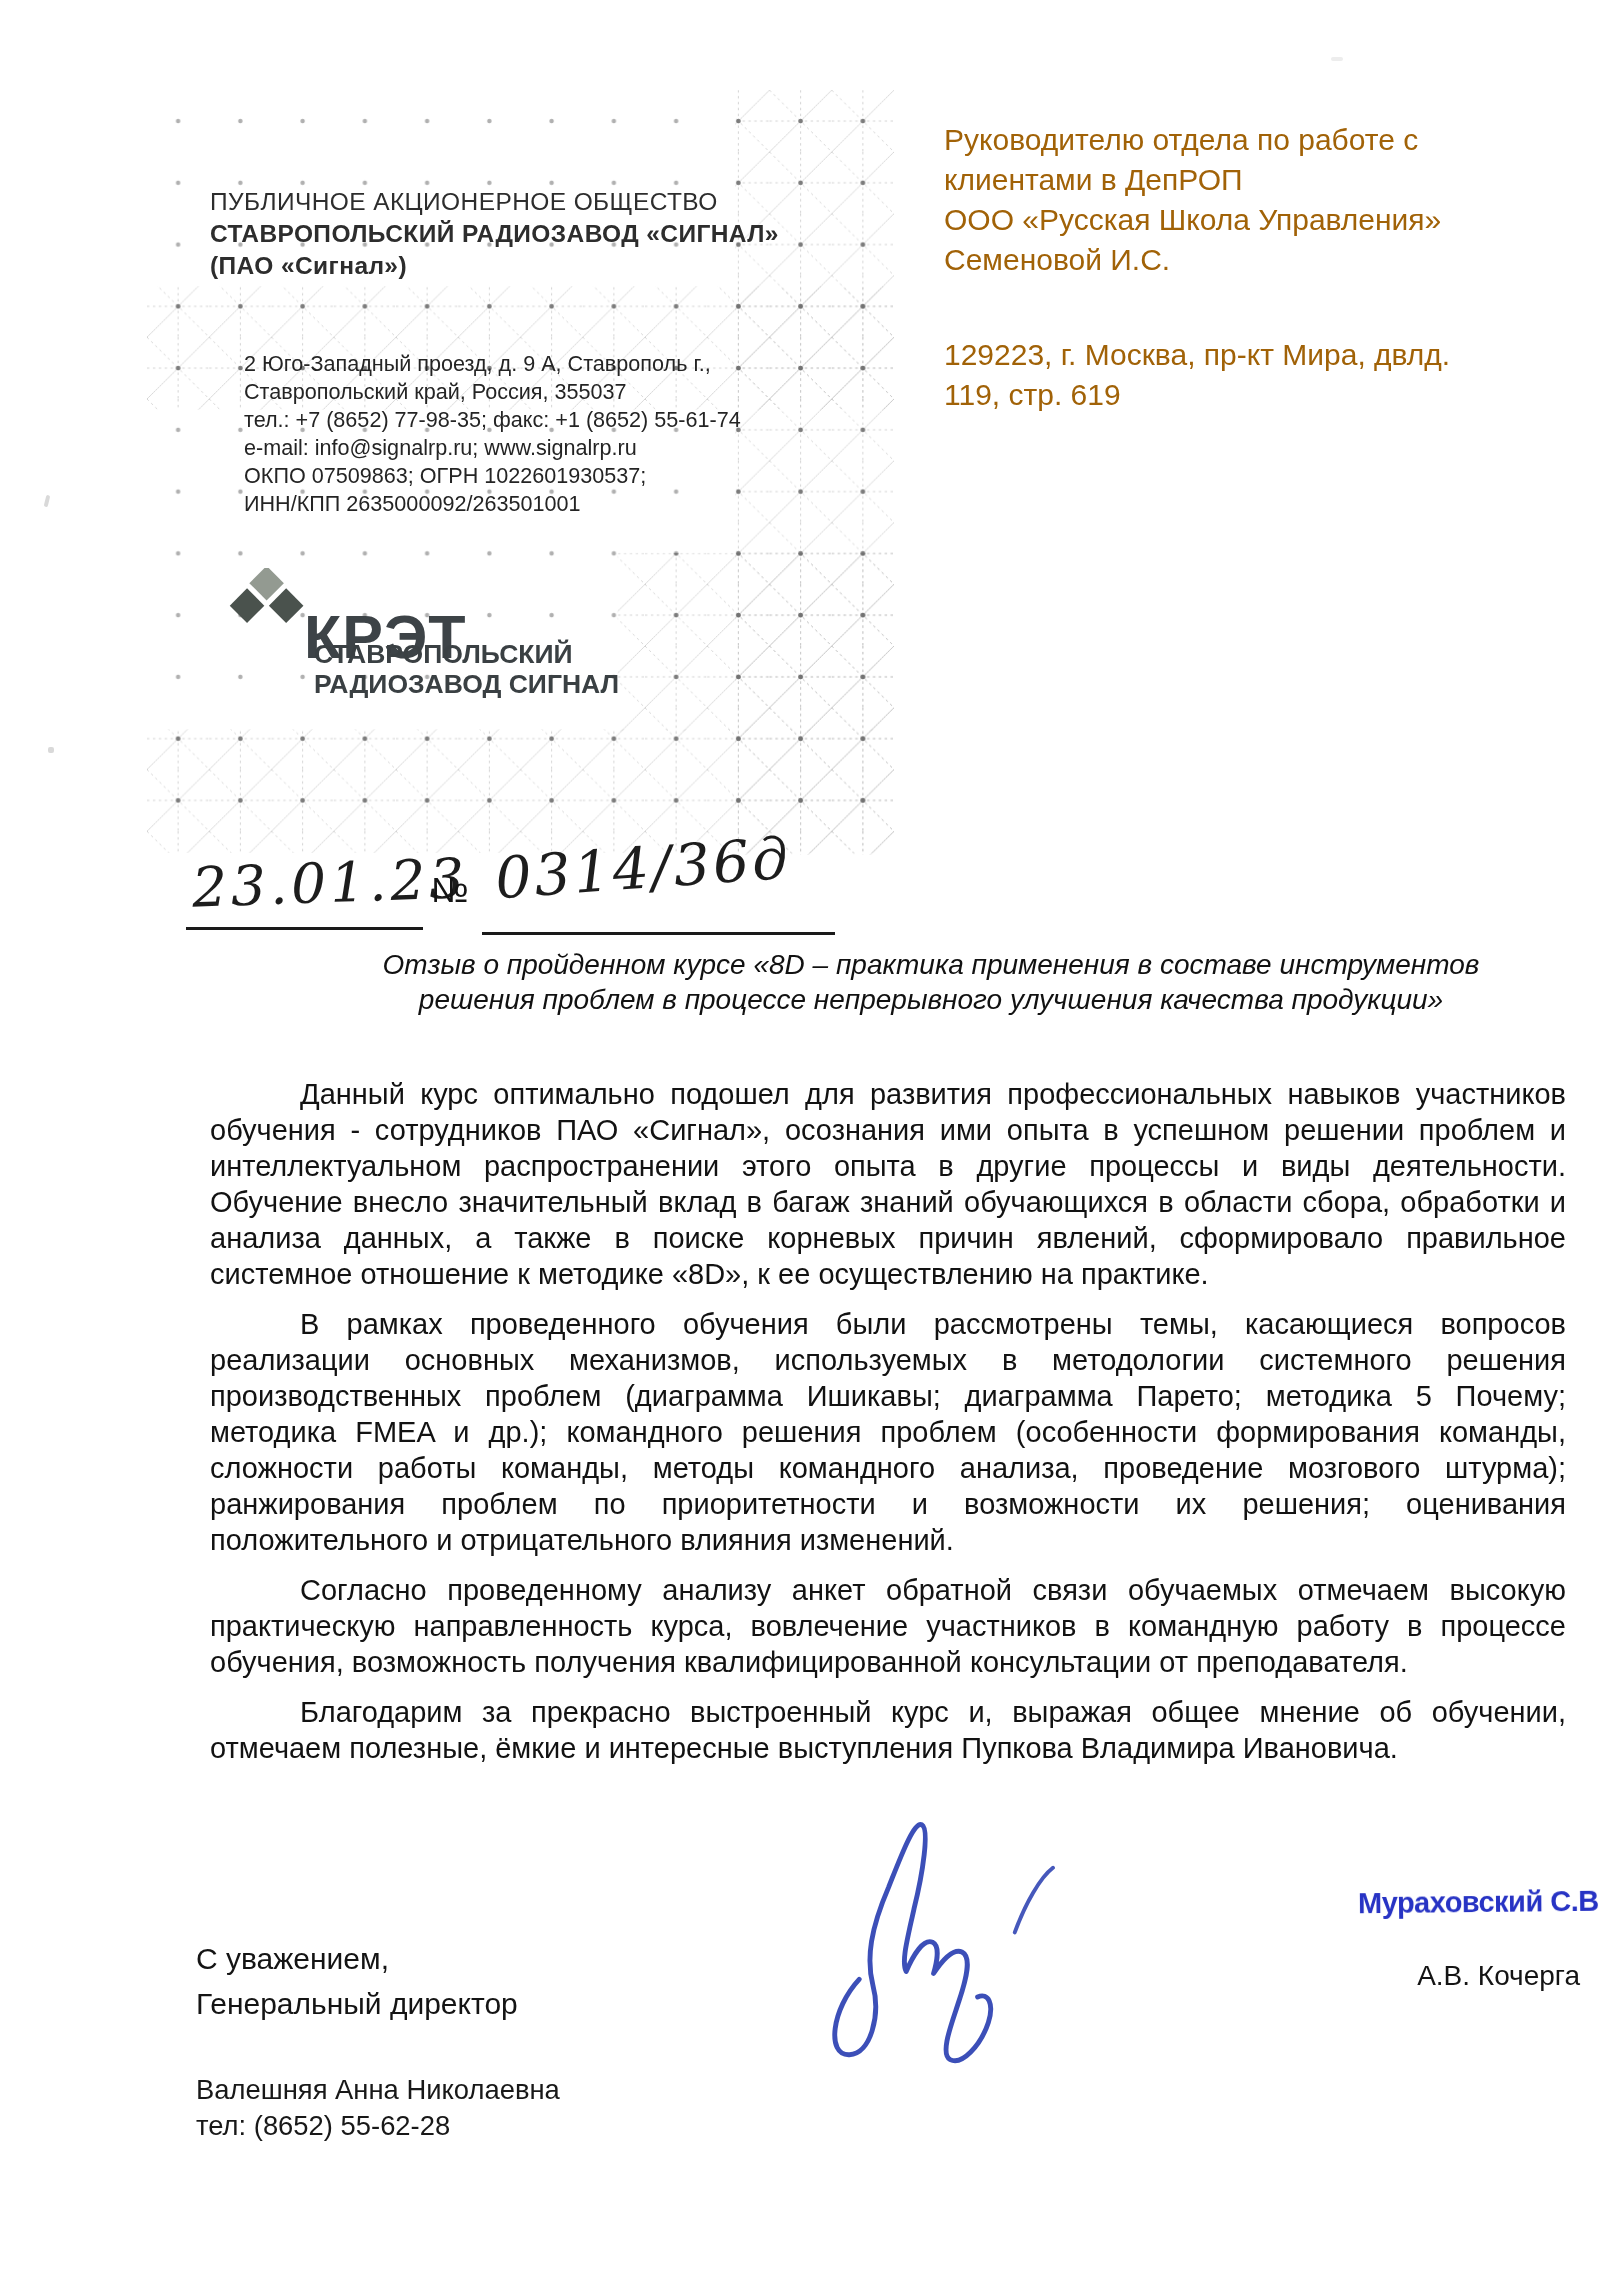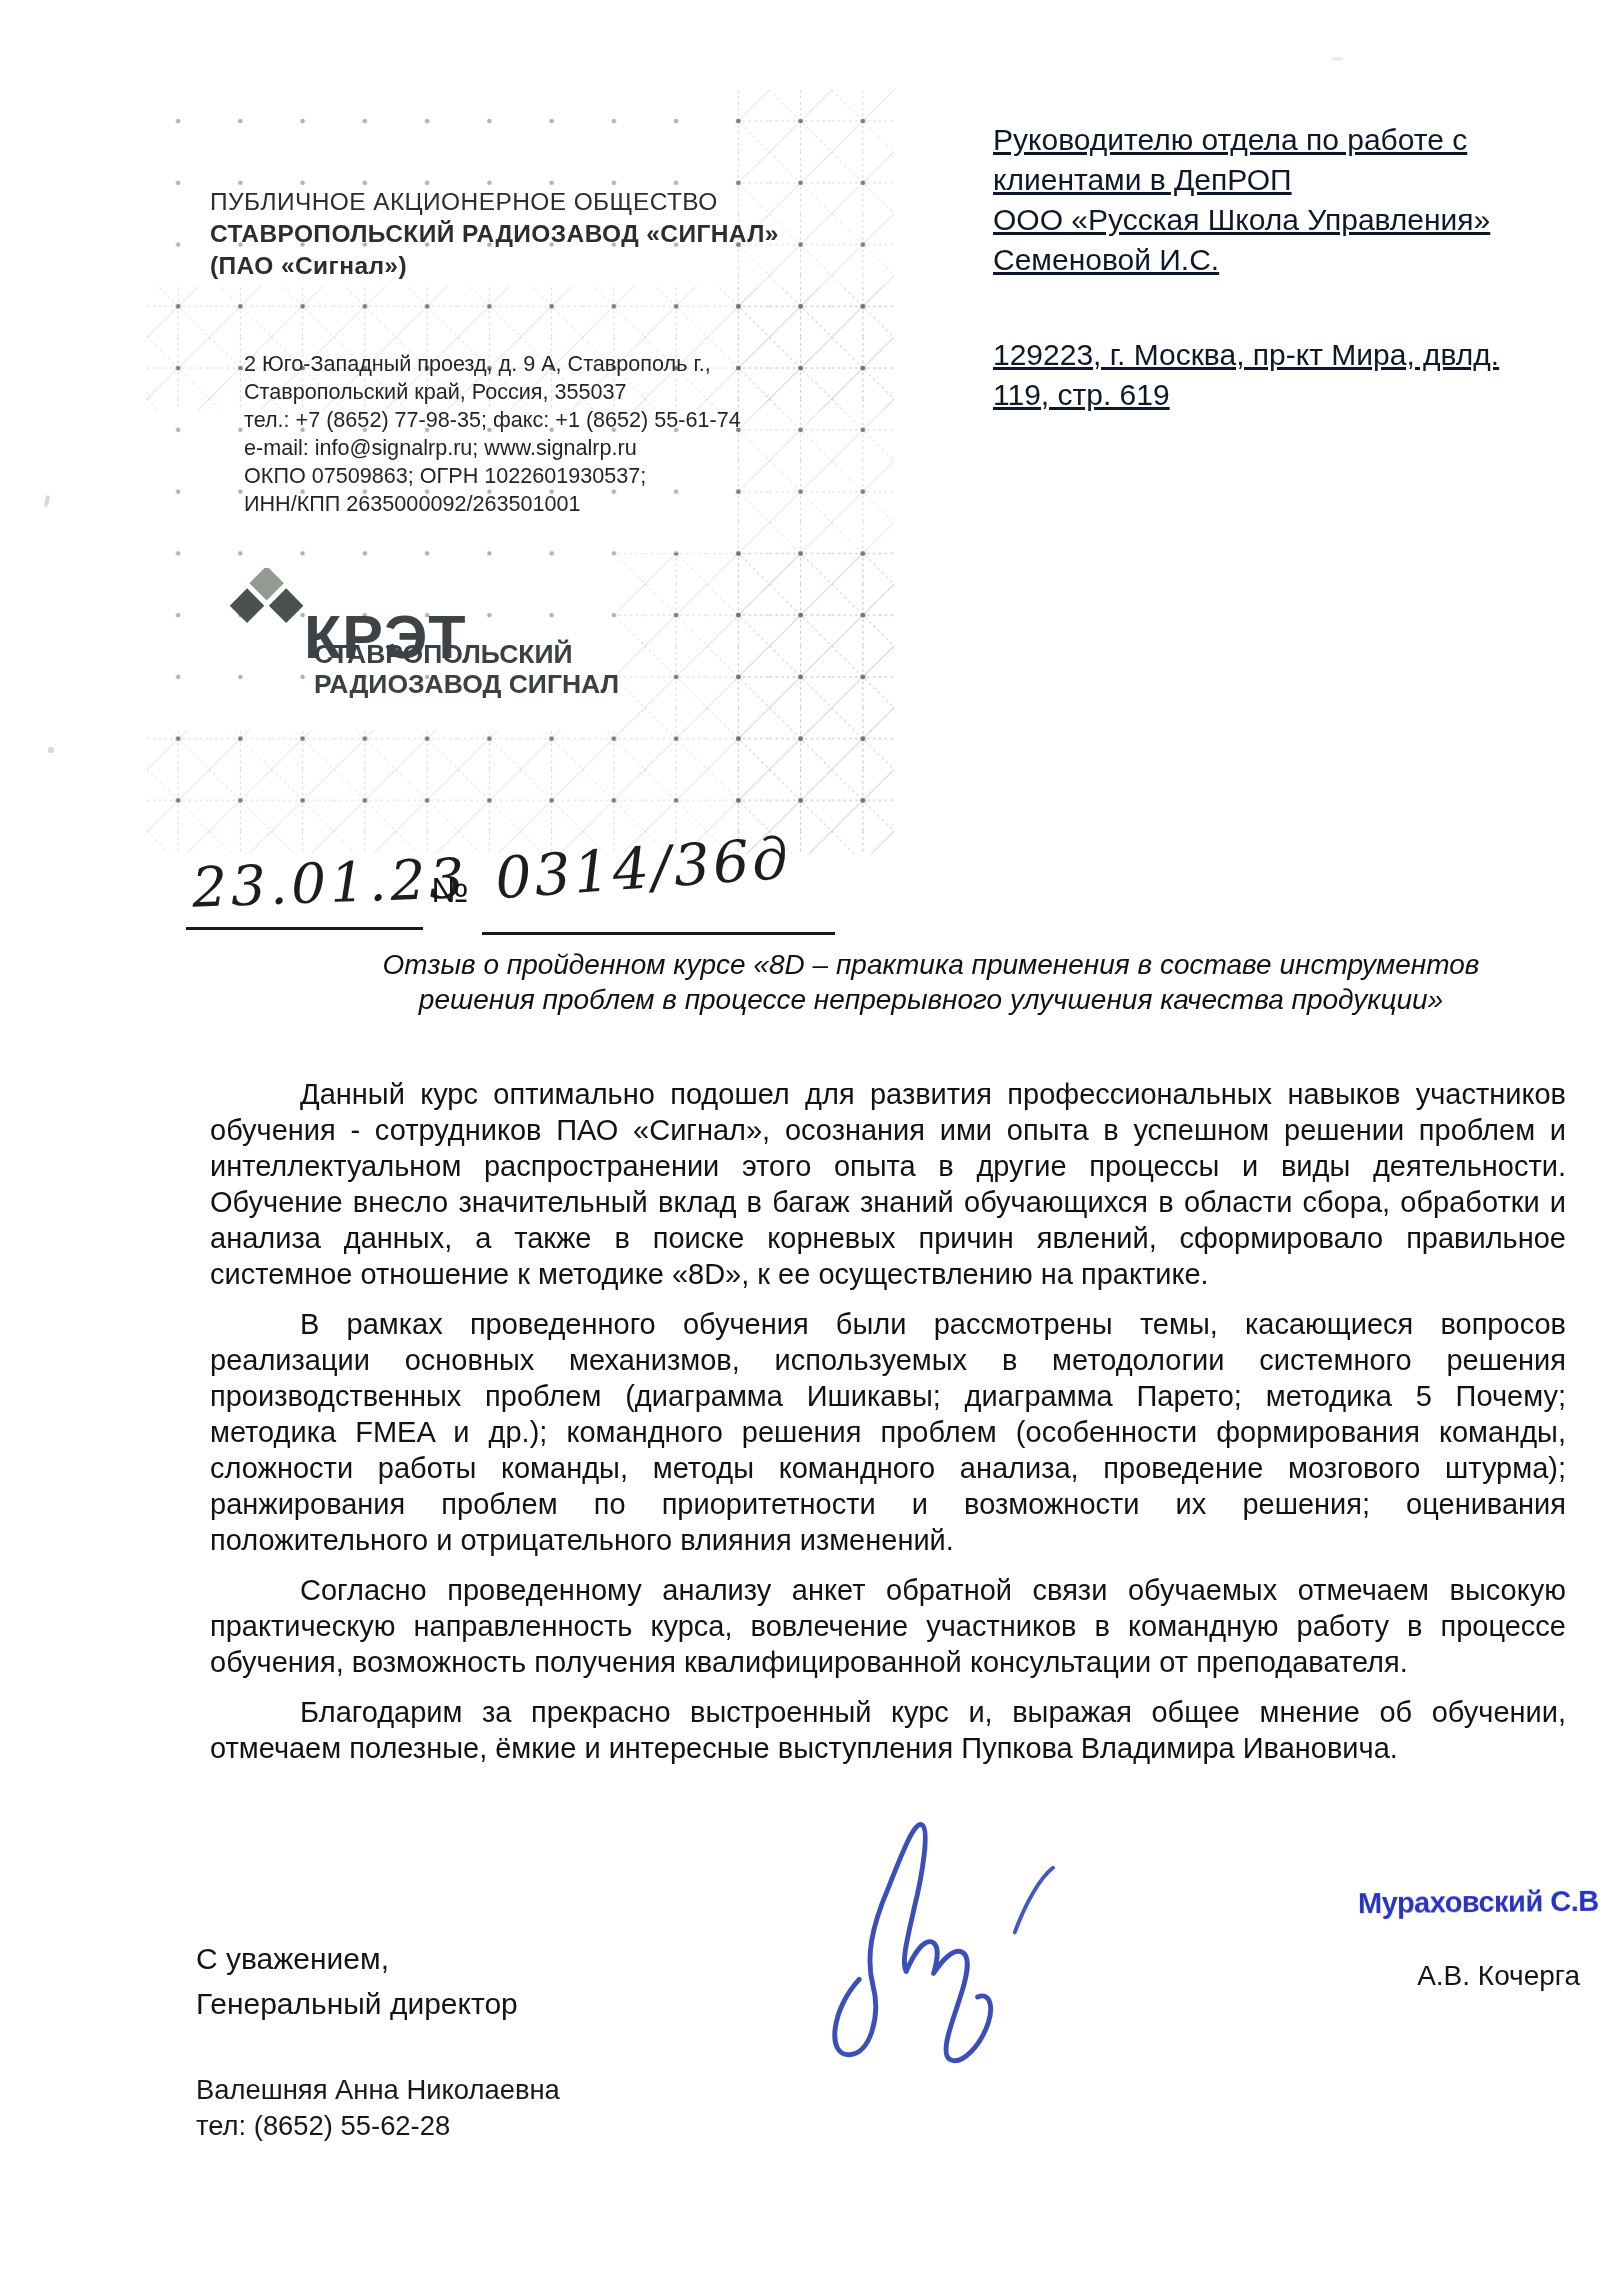--- a/index.html
+++ b/index.html
@@ -14,21 +14,21 @@
   
   .letterhead{position:absolute;left:147px;top:90px;width:747px;height:765px;}
   .lh-bg{position:absolute;left:0;top:0;width:747px;height:765px;}
   .org{position:absolute;left:63px;top:96px;font-size:24.5px;line-height:32px;color:#2d2d2d;letter-spacing:0.4px;}
   .org .b{font-weight:700;}
   .addr{position:absolute;left:97px;top:260px;font-size:21.6px;line-height:28px;color:#242424;}
   .kret-text{position:absolute;left:157px;top:477px;font-size:61px;font-weight:700;letter-spacing:1px;color:#3d4347;margin-top:35px;}
   .kret-sub{position:absolute;left:167px;top:549px;font-size:26.5px;line-height:30px;font-weight:700;color:#3a4043;}
   .diamonds{position:absolute;left:80px;top:478px;}
   
-  .recipient{position:absolute;left:993px;top:120px;width:608px;font-size:30px;line-height:40px;color:#0f172a;text-decoration:underline;}
+  .recipient{position:absolute;left:944px;top:120px;width:608px;font-size:30px;line-height:40px;color:#a16207;}
   .recipient .raddr{margin-top:55px;}
   
   .hw{font-family:"DejaVu Serif",serif;font-style:italic;color:#1d1d1d;}
   .hw-date{position:absolute;left:192px;top:851px;font-size:55px;letter-spacing:3.9px;transform:rotate(-2deg);}
   .hw-num{position:absolute;left:495px;top:835px;font-size:57px;letter-spacing:2.9px;transform:rotate(-4deg);}
   .no-sign{position:absolute;left:431px;top:870px;font-size:35px;color:#141414;}
   .refline-1{position:absolute;left:186px;top:927px;width:237px;height:2.9px;background:#1a1a1a;}
   .refline-2{position:absolute;left:482px;top:932px;width:353px;height:2.9px;background:#1a1a1a;}
   
   .title{position:absolute;left:245px;top:947px;width:1372px;text-align:center;font-size:28px;line-height:35px;color:#111;font-style:italic;}

